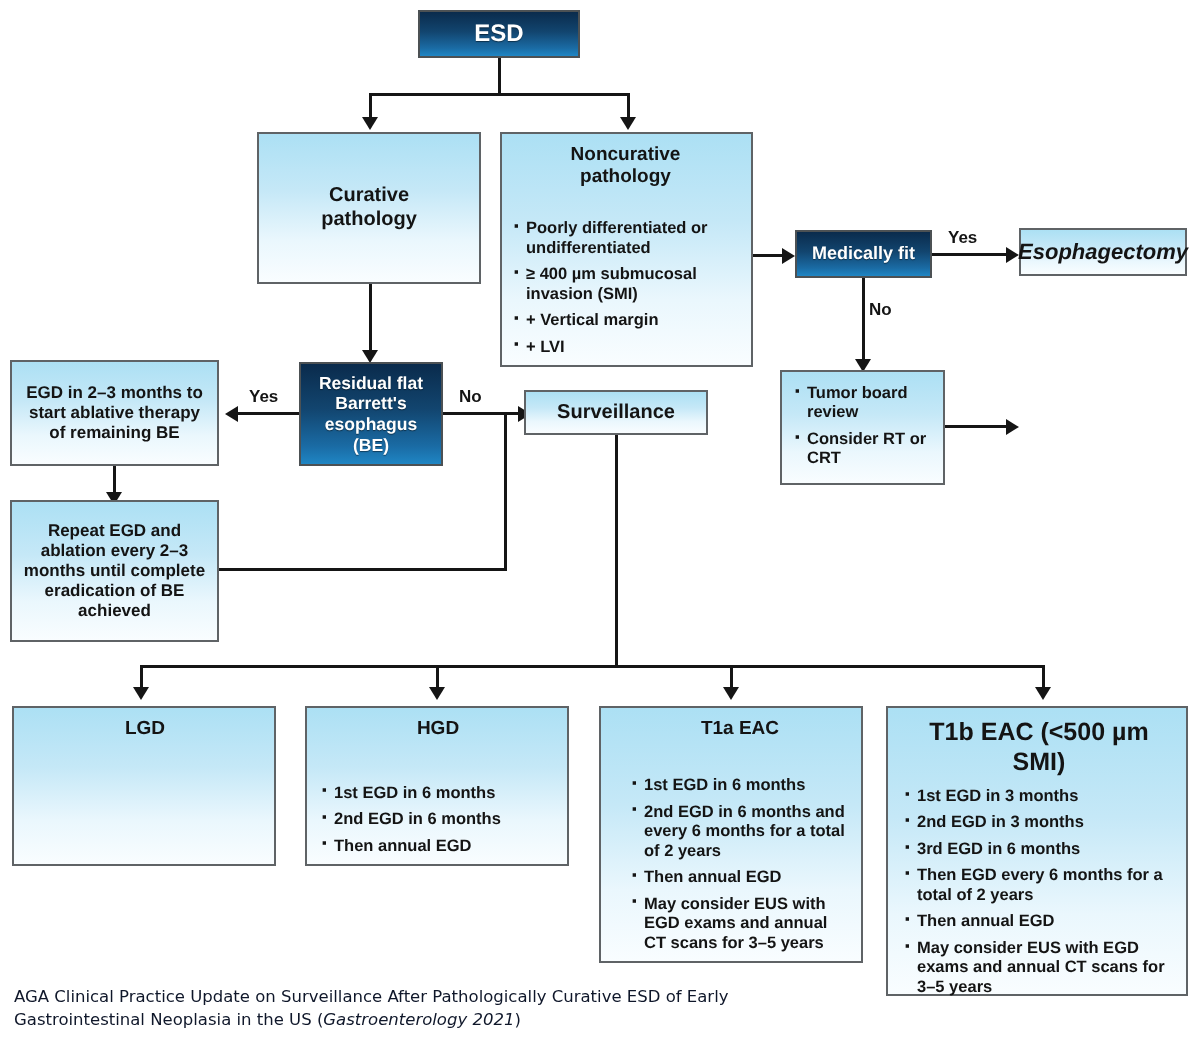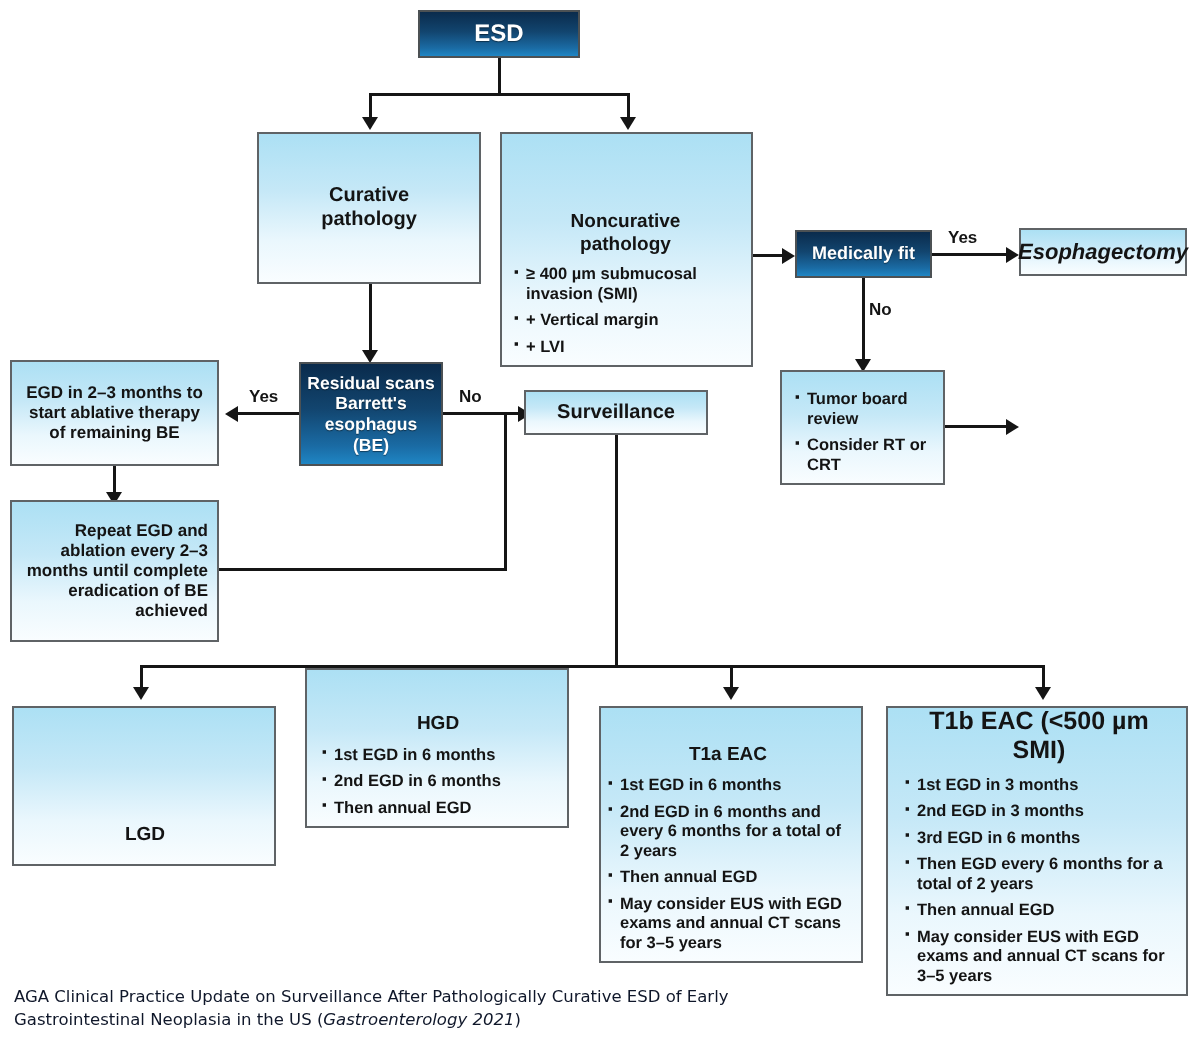--- a/index.html
+++ b/index.html
@@ -42,21 +42,21 @@
   }
   .box.center {
     display: flex;
     align-items: center;
     justify-content: center;
     text-align: center;
   }
   .box.stack {
     display: flex;
     flex-direction: column;
-    justify-content: flex-end;
+    justify-content: space-between;
   }
 
   .box-title {
     text-align: center;
     font-weight: bold;
   }
 
   ul.bullets {
     list-style: none;
     margin: 0;
@@ -159,20 +159,21 @@
 
   <div class="vline" style="left:369px; top:284px; height:68px;"></div>
   <div class="arrow down" style="left:362px; top:350px;"></div>
 
   <div class="box light stack" style="left:500px; top:132px; width:253px; height:235px; font-size:16.5px; padding:10px 11px 8px 9px;">
     <div class="box-title" style="font-size:19px; line-height:1.18; margin-bottom:9px;">
       <span>Noncurative</span><br>
       <span>pathology</span>
     </div>
     <ul class="bullets">
+      <li>Poorly differentiated or undifferentiated</li>
       <li>≥ 400 µm submucosal invasion (SMI)</li>
       <li>+ Vertical margin</li>
       <li>+ LVI</li>
     </ul>
   </div>
 
   <div class="hline" style="left:753px; top:254px; width:32px;"></div>
   <div class="arrow right" style="left:782px; top:248px;"></div>
 
   <div class="box dark center" style="left:795px; top:230px; width:137px; height:48px; font-size:18px;">
@@ -197,21 +198,21 @@
       <li>Consider RT or CRT</li>
     </ul>
   </div>
 
   <div class="hline" style="left:945px; top:425px; width:64px;"></div>
   <div class="arrow right" style="left:1006px; top:419px;"></div>
 
 
   <div class="box dark center" style="left:299px; top:362px; width:144px; height:104px; font-size:17.5px;">
     <span>
-      <span>Residual scans</span><br>
+      <span>Residual flat</span><br>
       <span>Barrett's</span><br>
       <span>esophagus</span><br>
       <span>(BE)</span>
     </span>
   </div>
 
   <div class="hline" style="left:237px; top:412px; width:62px;"></div>
   <div class="arrow left" style="left:225px; top:406px;"></div>
   <div class="edge-label" style="left:249px; top:387px;">Yes</div>
 
@@ -219,21 +220,21 @@
   <div class="arrow right" style="left:518px; top:406px;"></div>
   <div class="edge-label" style="left:459px; top:387px;">No</div>
 
   <div class="box light center" style="left:10px; top:360px; width:209px; height:106px; font-size:17px; padding:0 8px; text-align:center;">
     <span>EGD in 2–3 months to start ablative therapy of remaining BE</span>
   </div>
 
   <div class="vline" style="left:113px; top:466px; height:28px;"></div>
   <div class="arrow down" style="left:106px; top:492px;"></div>
 
-  <div class="box light center" style="left:10px; top:500px; width:209px; height:142px; font-size:17px; padding:0 9px; text-align:right;">
+  <div class="box light center" style="left:10px; top:500px; width:209px; height:142px; font-size:17px; padding:0 9px; text-align:center;">
     <span>Repeat EGD and ablation every 2–3 months until complete eradication of BE achieved</span>
   </div>
 
   <div class="hline" style="left:219px; top:568px; width:288px;"></div>
   <div class="vline" style="left:504px; top:412px; height:159px;"></div>
 
   <div class="box light center" style="left:524px; top:390px; width:184px; height:45px; font-size:20px;">
     <span>Surveillance</span>
   </div>
 
@@ -250,30 +251,30 @@
   <div class="vline" style="left:730px; top:665px; height:24px;"></div>
   <div class="arrow down" style="left:723px; top:687px;"></div>
 
   <div class="vline" style="left:1042px; top:665px; height:24px;"></div>
   <div class="arrow down" style="left:1035px; top:687px;"></div>
 
   <div class="box light stack" style="left:12px; top:706px; width:264px; height:160px; font-size:16.5px; padding:10px 10px 8px 12px;">
     <div class="box-title" style="font-size:19px; margin-bottom:10px;">LGD</div>
   </div>
 
-  <div class="box light stack" style="left:305px; top:668px; width:264px; height:160px; font-size:16.5px; padding:10px 10px 8px 12px;">
+  <div class="box light stack" style="left:305px; top:706px; width:264px; height:160px; font-size:16.5px; padding:10px 10px 8px 12px;">
     <div class="box-title" style="font-size:19px; margin-bottom:10px;">HGD</div>
     <ul class="bullets">
       <li>1st EGD in 6 months</li>
       <li>2nd EGD in 6 months</li>
       <li>Then annual EGD</li>
     </ul>
   </div>
 
-  <div class="box light stack" style="left:599px; top:706px; width:264px; height:257px; font-size:16.5px; padding:10px 10px 8px 4px;">
+  <div class="box light stack" style="left:599px; top:706px; width:264px; height:257px; font-size:16.5px; padding:10px 10px 8px 28px;">
     <div class="box-title" style="font-size:19px; margin-bottom:10px;">T1a EAC</div>
     <ul class="bullets">
       <li>1st EGD in 6 months</li>
       <li>2nd EGD in 6 months and every 6 months for a total of 2 years</li>
       <li>Then annual EGD</li>
       <li>May consider EUS with EGD exams and annual CT scans for 3–5 years</li>
     </ul>
   </div>
 
   <div class="box light stack" style="left:886px; top:706px; width:302px; height:290px; font-size:16.5px; padding:10px 10px 8px 14px;">

